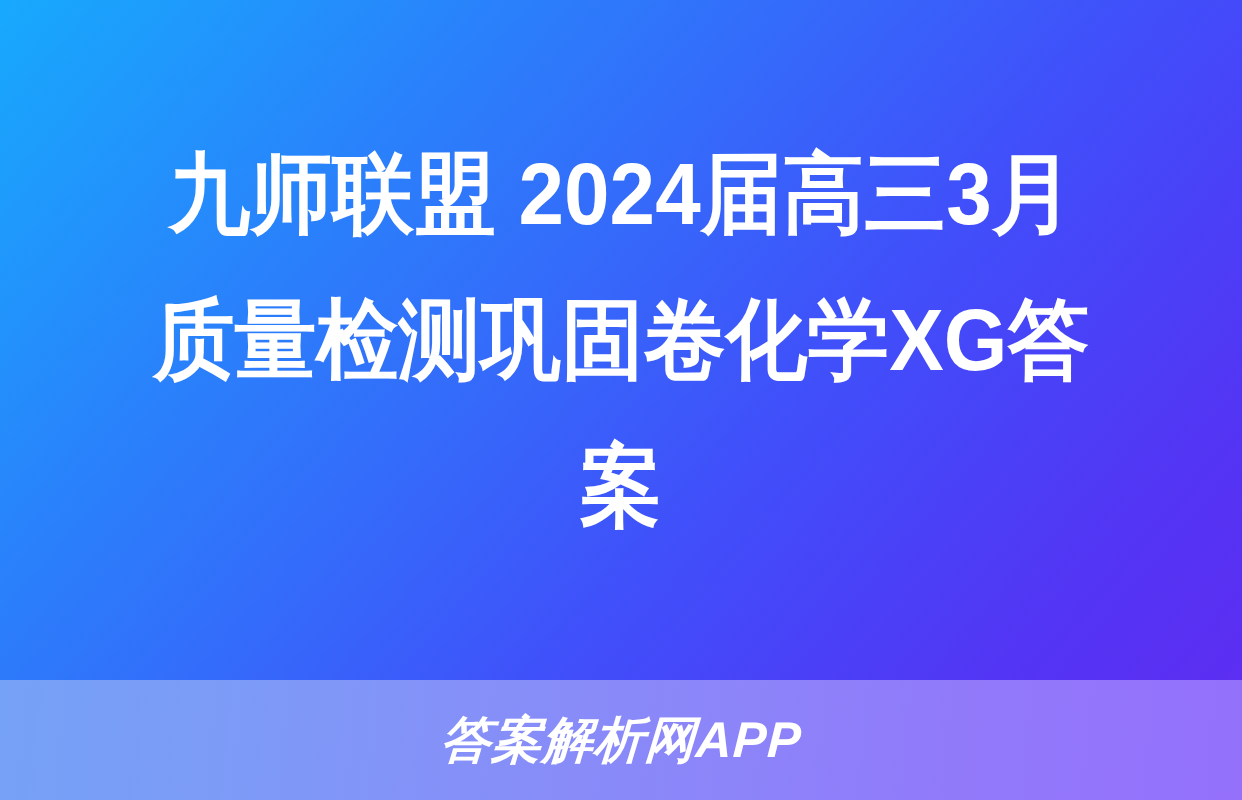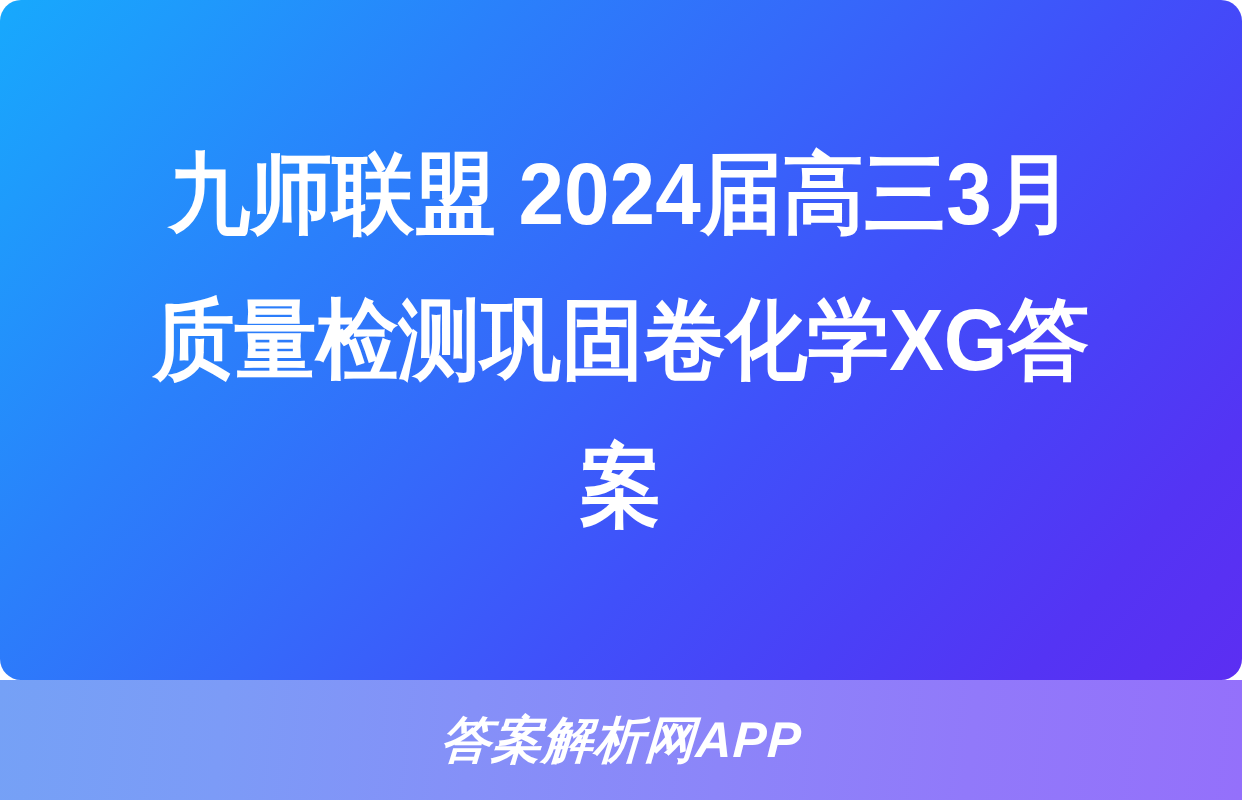--- a/index.html
+++ b/index.html
@@ -34,21 +34,20 @@
                 #3569FA 45%,
                 #4050FA 62%,
                 #4A40F7 76%,
                 #5434F4 88%,
                 #5C2EF2 100%);
     display: flex;
     flex-direction: column;
     align-items: center;
     justify-content: center;
     overflow: hidden;
-    border-radius: 21px;
   }
 
   .hero-title {
     width: 1030px;
     margin: 0;
     padding: 0;
     color: #ffffff;
     font-size: 88px;
     line-height: 146px;
     font-weight: 700;

